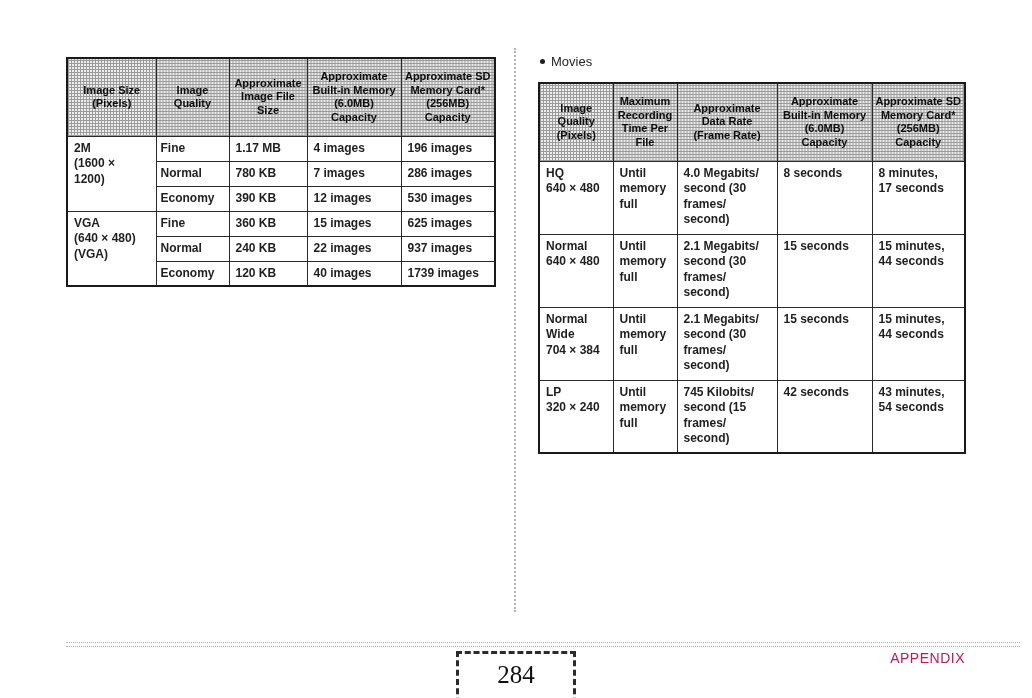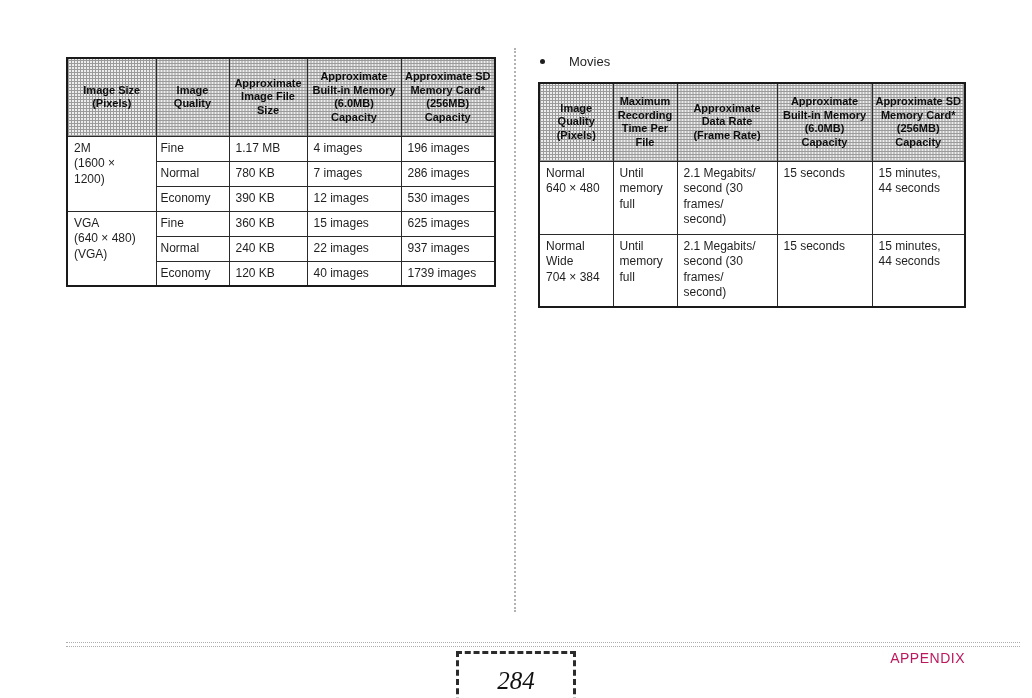--- a/index.html
+++ b/index.html
@@ -41,41 +41,42 @@
       repeating-linear-gradient(0deg, #9b9b9b 0, #9b9b9b 1px, transparent 1px, transparent 3px),
       repeating-linear-gradient(90deg, #9b9b9b 0, #9b9b9b 1px, transparent 1px, transparent 3px);
   }
 
   td.cell {
     font-size: 12px;
     line-height: 1.3;
     color: #1f1f1f;
     vertical-align: top;
     padding: 4px 6px;
+    font-weight: bold;
   }
   
   #snapshots-table td.size   { text-align: left; }
   #snapshots-table td.qual   { text-align: left; vertical-align: middle; height: 25px; padding: 2px 4px; }
   #snapshots-table td.num    { text-align: left; vertical-align: middle; padding-right: 8px; }
   
   #movies-table td.cell      { height: 73px; }
 
   
   #col-separator {
     position: absolute;
     left: 514px; top: 48px;
     width: 0; height: 564px;
     border-left: 2px dotted #b3b3b3;
   }
   #movies-caption {
     position: absolute;
     left: 540px; top: 54px;
     font-size: 13px;
     color: #1f1f1f;
-    display: flex; align-items: center; gap: 24px;
+    display: flex; align-items: center; gap: 6px;
   }
   #movies-caption .dot {
     width: 5px; height: 5px; border-radius: 50%;
     background: #1f1f1f; display: inline-block;
   }
   #footer-rule {
     position: absolute;
     left: 66px; top: 642px;
     width: 954px; height: 3px;
     border-top: 1px dotted #adadad;
@@ -94,22 +95,21 @@
     width: 120px; height: 62px;
     border: 3px dashed #2b2b2b;
     box-sizing: border-box;
     background: #fff;
     text-align: center;
   }
   #page-number-box .num {
     font-family: "Liberation Serif", serif;
     font-size: 25px;
     color: #111;
-    margin-top: 13px;
-    font-style: italic;
+    margin-top: 7px;
   }
 </style>
 </head>
 <body>
 
 <div id="page">
 
   <table class="spec" id="snapshots-table" style="position:absolute; left:66px; top:57px; width:428px;">
     <colgroup>
       <col style="width:89px">
@@ -211,20 +211,34 @@
       <th class="hdr">Approximate
 Built-in Memory
 (6.0MB)
 Capacity</th>
       <th class="hdr">Approximate SD
 Memory Card*
 (256MB)
 Capacity</th>
     </tr>
     <tr>
+      <td class="cell">HQ
+640 × 480</td>
+      <td class="cell">Until
+memory
+full</td>
+      <td class="cell">4.0 Megabits/
+second (30
+frames/
+second)</td>
+      <td class="cell">8 seconds</td>
+      <td class="cell">8 minutes,
+17 seconds</td>
+    </tr>
+    <tr>
       <td class="cell">Normal
 640 × 480</td>
       <td class="cell">Until
 memory
 full</td>
       <td class="cell">2.1 Megabits/
 second (30
 frames/
 second)</td>
       <td class="cell">15 seconds</td>
@@ -238,20 +252,34 @@
       <td class="cell">Until
 memory
 full</td>
       <td class="cell">2.1 Megabits/
 second (30
 frames/
 second)</td>
       <td class="cell">15 seconds</td>
       <td class="cell">15 minutes,
 44 seconds</td>
+    </tr>
+    <tr>
+      <td class="cell">LP
+320 × 240</td>
+      <td class="cell">Until
+memory
+full</td>
+      <td class="cell">745 Kilobits/
+second (15
+frames/
+second)</td>
+      <td class="cell">42 seconds</td>
+      <td class="cell">43 minutes,
+54 seconds</td>
     </tr>
   </tbody>
     </table>
 
   <div id="footer-rule"></div>
   <div id="appendix-label">APPENDIX</div>
   <div id="page-number-box">
     <div class="num">284</div>
   </div>
 

